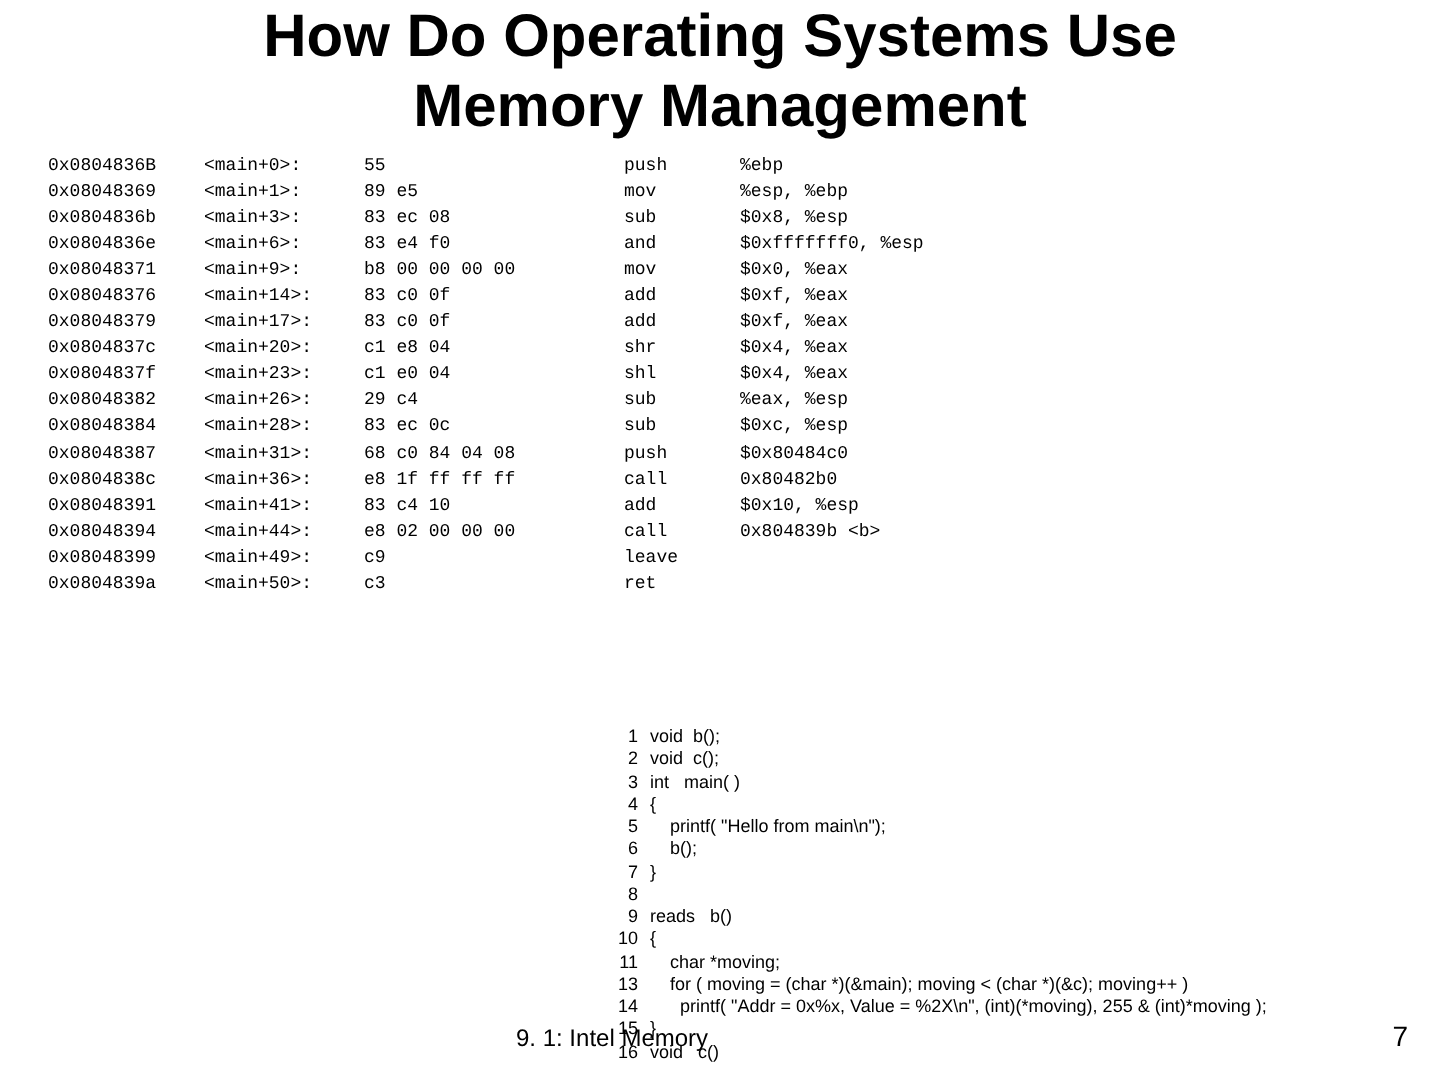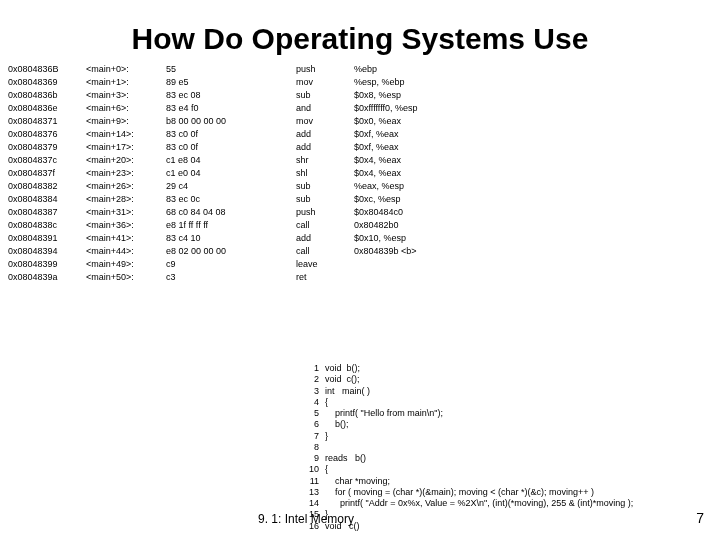--- a/index.html
+++ b/index.html
@@ -10,28 +10,28 @@
     font-family: Arial, sans-serif;
     position: relative;
     overflow: hidden;
   }
   .title {
     text-align: center;
     font-size: 30px;
     font-weight: bold;
     color: #000;
     line-height: 1.15;
-    padding-top: 22px;
+    padding-top: 2px;
   }
   .disasm {
-    font-family: Liberation Sans, sans-serif;
+    font-family: Liberation Mono, monospace;
     font-size: 9px;
     line-height: 1.45;
     color: #000;
-    padding: 6px 0 0 8px;
+    padding: 6px 0 0 24px;
     white-space: pre;
   }
   .disasm-row { display: flex; }
   .addr { display: inline-block; width: 78px; }
   .loc  { display: inline-block; width: 80px; }
   .hex  { display: inline-block; width: 130px; }
   .mnem { display: inline-block; width: 58px; }
   .args { display: inline-block; }
   .source {
     position: absolute;
@@ -58,20 +58,21 @@
     bottom: 14px;
     font-size: 14px;
     color: #000;
   }
 </style>
 </head>
 <body>
 
 <div class="title">
   <div>How Do Operating Systems Use</div>
+  <div>Memory Management</div>
 </div>
 
 <div class="disasm" id="disasm"><div class="disasm-row"><span class="addr">0x0804836B</span><span class="loc">&lt;main+0&gt;:</span><span class="hex">55</span><span class="mnem">push</span><span class="args">%ebp</span></div><div class="disasm-row"><span class="addr">0x08048369</span><span class="loc">&lt;main+1&gt;:</span><span class="hex">89 e5</span><span class="mnem">mov</span><span class="args">%esp, %ebp</span></div><div class="disasm-row"><span class="addr">0x0804836b</span><span class="loc">&lt;main+3&gt;:</span><span class="hex">83 ec 08</span><span class="mnem">sub</span><span class="args">$0x8, %esp</span></div><div class="disasm-row"><span class="addr">0x0804836e</span><span class="loc">&lt;main+6&gt;:</span><span class="hex">83 e4 f0</span><span class="mnem">and</span><span class="args">$0xfffffff0, %esp</span></div><div class="disasm-row"><span class="addr">0x08048371</span><span class="loc">&lt;main+9&gt;:</span><span class="hex">b8 00 00 00 00</span><span class="mnem">mov</span><span class="args">$0x0, %eax</span></div><div class="disasm-row"><span class="addr">0x08048376</span><span class="loc">&lt;main+14&gt;:</span><span class="hex">83 c0 0f</span><span class="mnem">add</span><span class="args">$0xf, %eax</span></div><div class="disasm-row"><span class="addr">0x08048379</span><span class="loc">&lt;main+17&gt;:</span><span class="hex">83 c0 0f</span><span class="mnem">add</span><span class="args">$0xf, %eax</span></div><div class="disasm-row"><span class="addr">0x0804837c</span><span class="loc">&lt;main+20&gt;:</span><span class="hex">c1 e8 04</span><span class="mnem">shr</span><span class="args">$0x4, %eax</span></div><div class="disasm-row"><span class="addr">0x0804837f</span><span class="loc">&lt;main+23&gt;:</span><span class="hex">c1 e0 04</span><span class="mnem">shl</span><span class="args">$0x4, %eax</span></div><div class="disasm-row"><span class="addr">0x08048382</span><span class="loc">&lt;main+26&gt;:</span><span class="hex">29 c4</span><span class="mnem">sub</span><span class="args">%eax, %esp</span></div><div class="disasm-row"><span class="addr">0x08048384</span><span class="loc">&lt;main+28&gt;:</span><span class="hex">83 ec 0c</span><span class="mnem">sub</span><span class="args">$0xc, %esp</span></div><div class="disasm-row"><span class="addr">0x08048387</span><span class="loc">&lt;main+31&gt;:</span><span class="hex">68 c0 84 04 08</span><span class="mnem">push</span><span class="args">$0x80484c0</span></div><div class="disasm-row"><span class="addr">0x0804838c</span><span class="loc">&lt;main+36&gt;:</span><span class="hex">e8 1f ff ff ff</span><span class="mnem">call</span><span class="args">0x80482b0</span></div><div class="disasm-row"><span class="addr">0x08048391</span><span class="loc">&lt;main+41&gt;:</span><span class="hex">83 c4 10</span><span class="mnem">add</span><span class="args">$0x10, %esp</span></div><div class="disasm-row"><span class="addr">0x08048394</span><span class="loc">&lt;main+44&gt;:</span><span class="hex">e8 02 00 00 00</span><span class="mnem">call</span><span class="args">0x804839b &lt;b&gt;</span></div><div class="disasm-row"><span class="addr">0x08048399</span><span class="loc">&lt;main+49&gt;:</span><span class="hex">c9</span><span class="mnem">leave</span><span class="args"></span></div><div class="disasm-row"><span class="addr">0x0804839a</span><span class="loc">&lt;main+50&gt;:</span><span class="hex">c3</span><span class="mnem">ret</span><span class="args"></span></div></div>
 
 <div class="source" id="source">
     <div class="src-row">
       <span class="lnum">1</span>
       <span class="code">void  b();</span>
     </div>
     <div class="src-row">

